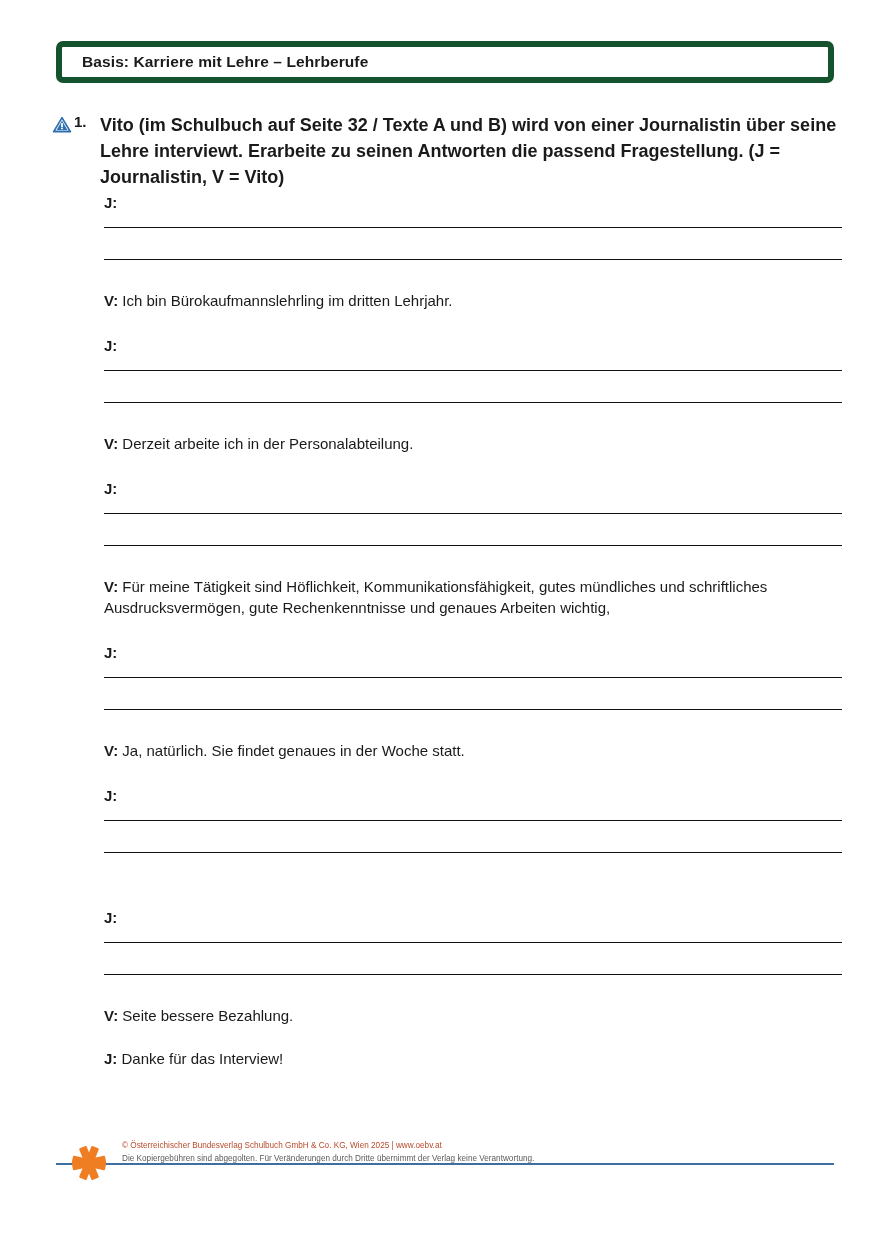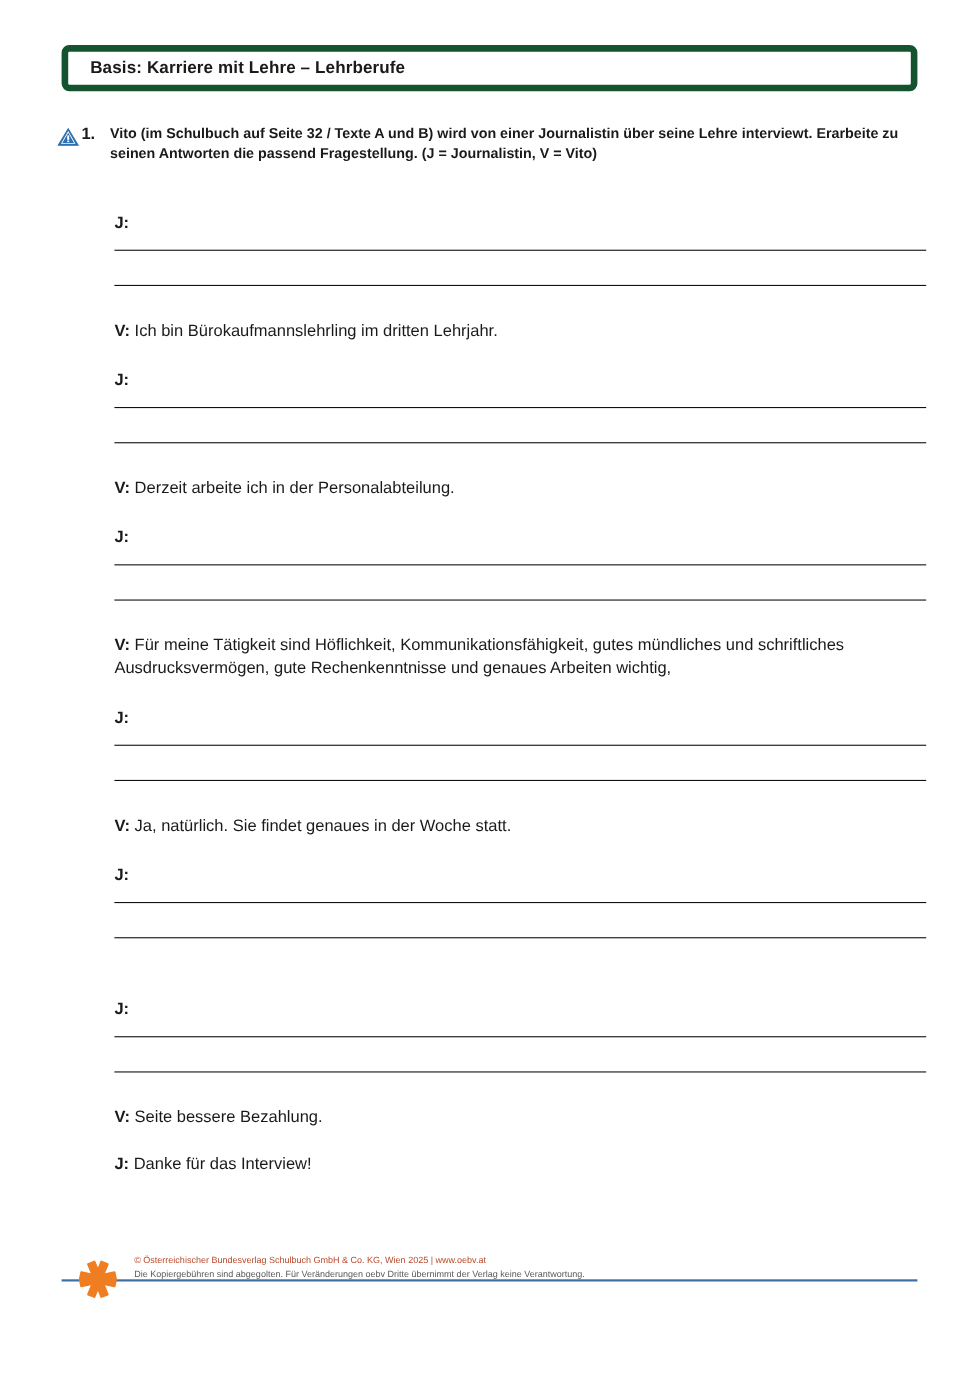--- a/index.html
+++ b/index.html
@@ -63,21 +63,21 @@
   .task-num {
     width: 26px;
     flex: 0 0 26px;
     font-weight: bold;
     font-size: 15px;
     padding-top: 1px;
   }
   .task-text {
     flex: 1;
     font-weight: bold;
-    font-size: 13px;
+    font-size: 18px;
     line-height: 1.45;
   }
 
   
   .dialog {
     position: absolute;
     left: 104px;
     top: 192px;
     width: 738px;
   }
@@ -272,17 +272,17 @@
         <g fill="#ef7d22">
           <rect x="17" y="4" width="8" height="34" rx="1" transform="rotate(22 21 21)"></rect>
           <rect x="17" y="4" width="8" height="34" rx="1" transform="rotate(-22 21 21)"></rect>
           <rect x="4" y="17" width="34" height="8" rx="1" transform="rotate(12 21 21)"></rect>
           <rect x="4" y="17" width="34" height="8" rx="1" transform="rotate(-12 21 21)"></rect>
         </g>
       </svg>
     </div>
     <div class="footer-text">
       <div class="copy-first">© Österreichischer Bundesverlag Schulbuch GmbH &amp; Co. KG, Wien 2025 | www.oebv.at</div>
-      <div>Die Kopiergebühren sind abgegolten. Für Veränderungen oebv Dritte übernimmt der Verlag keine Verantwortung.</div>
+      <div>Die Kopiergebühren sind abgegolten. Für Veränderungen durch Dritte übernimmt der Verlag keine Verantwortung.</div>
     </div>
   </div>
 
 </div>
 
 </body></html>

